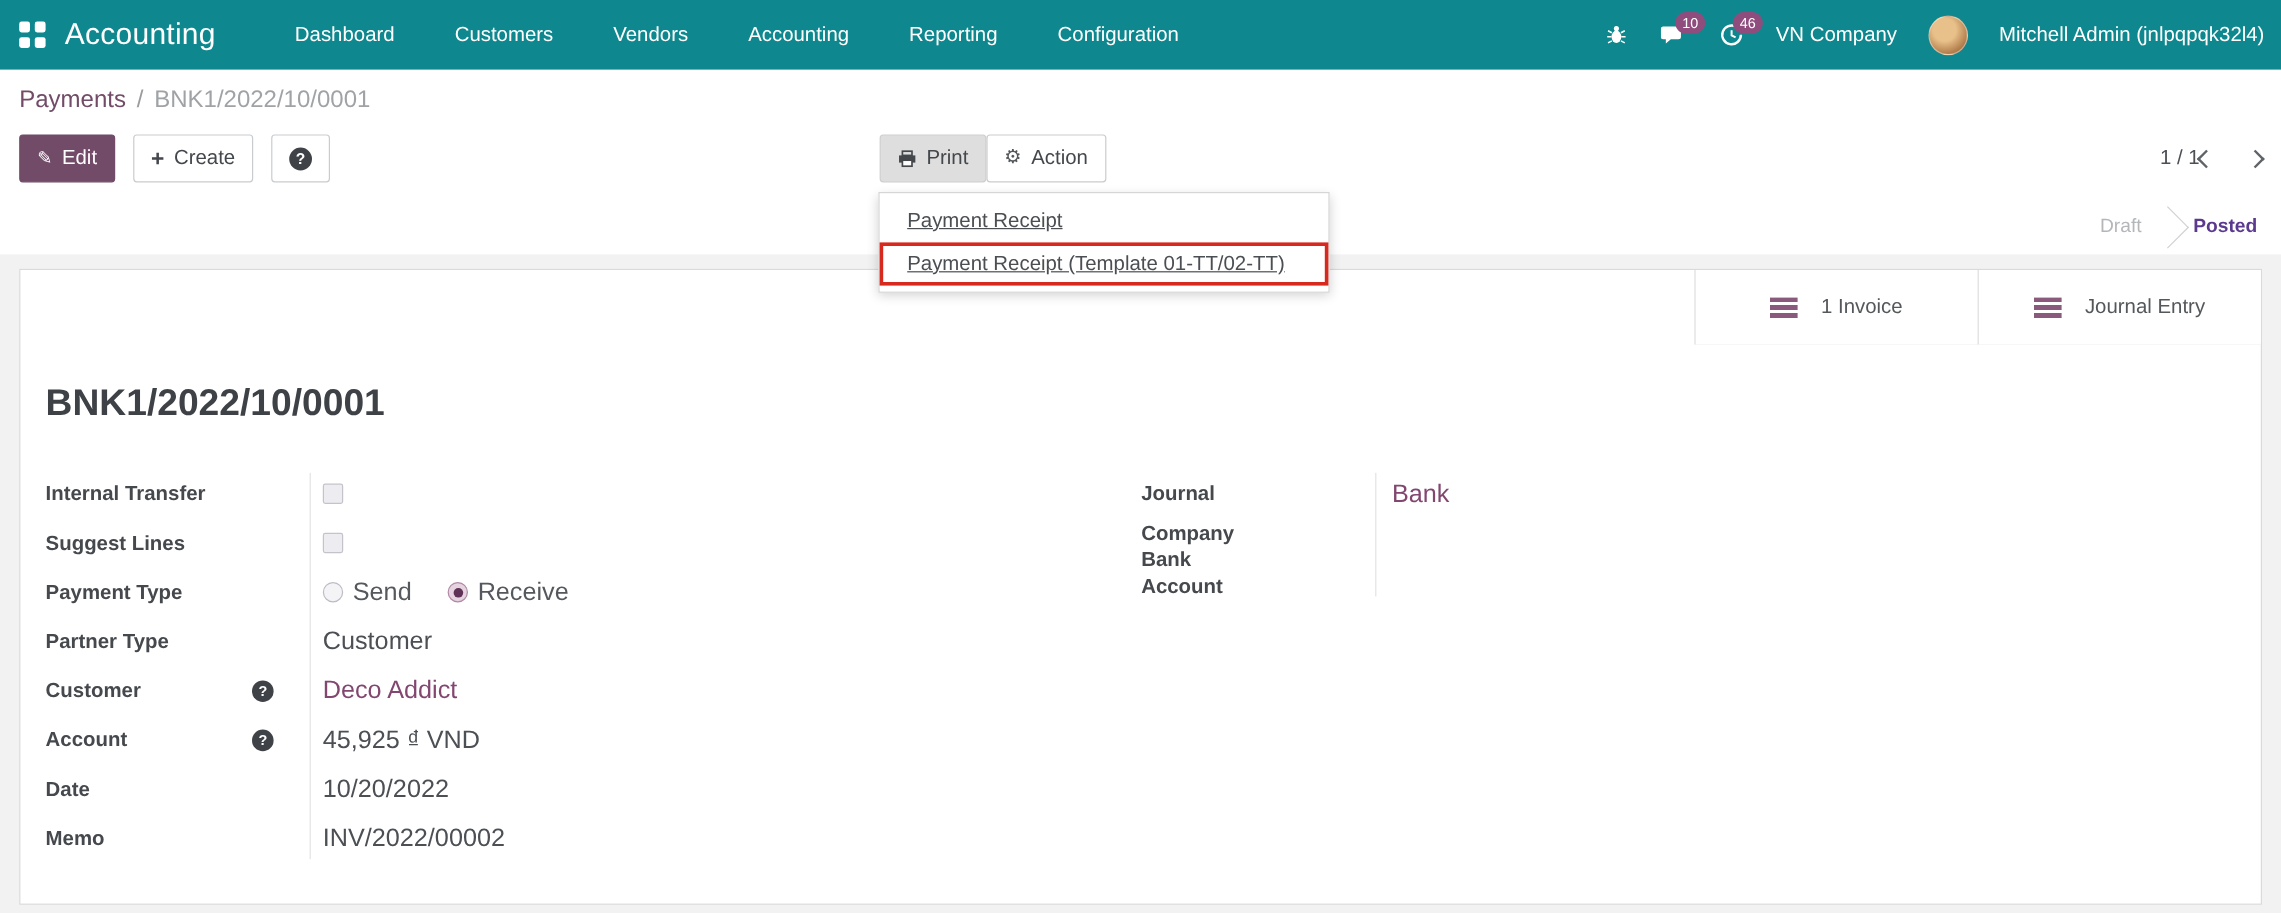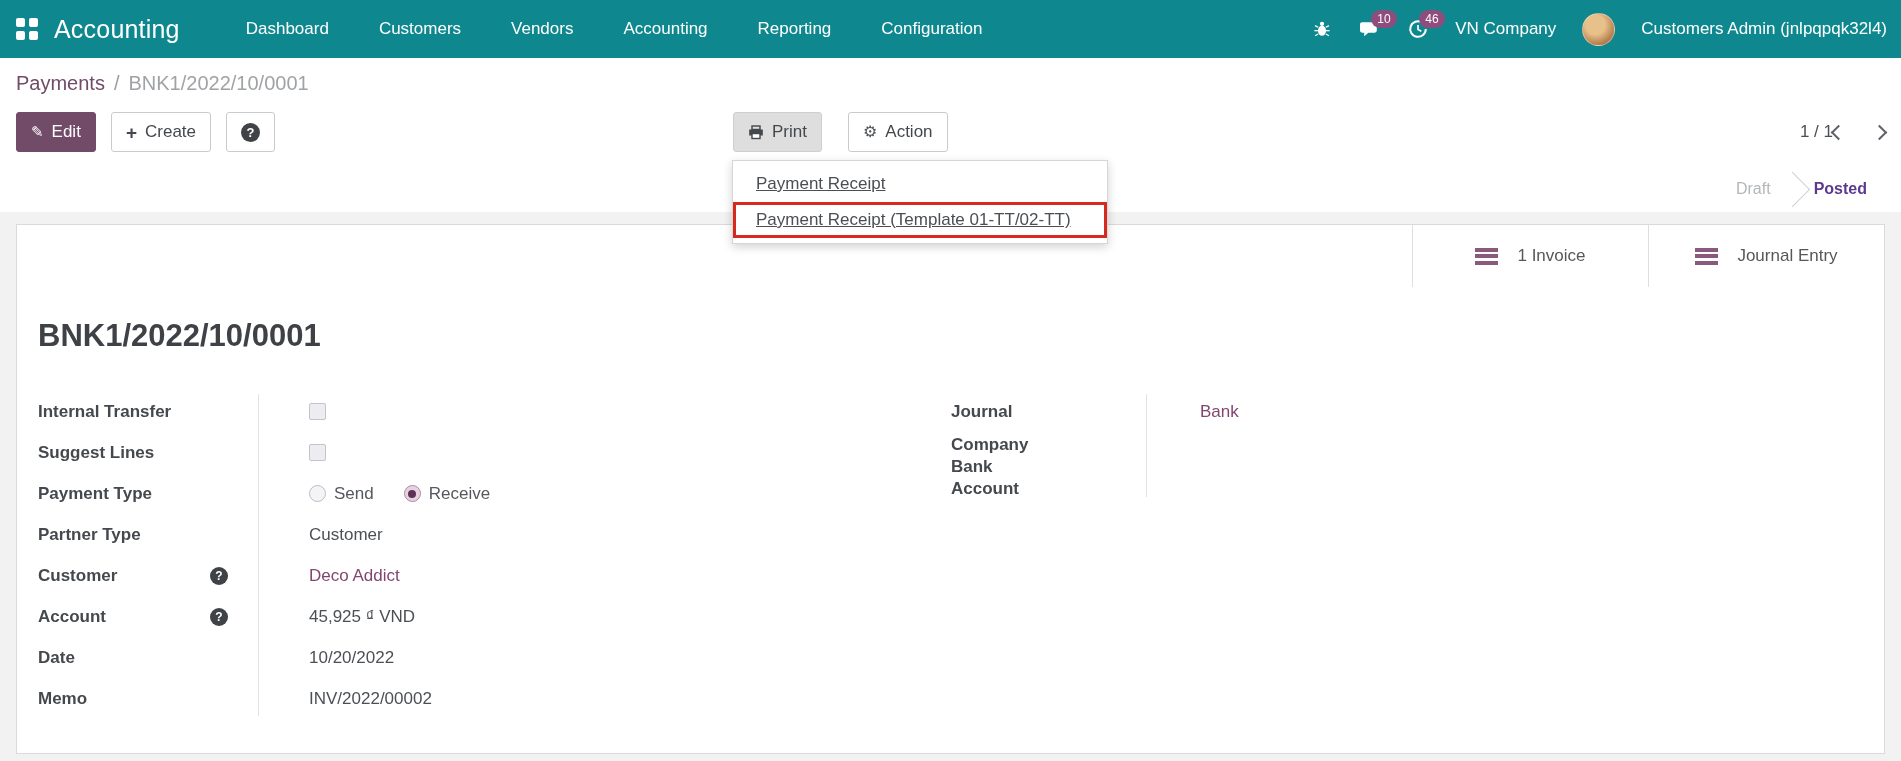--- a/index.html
+++ b/index.html
@@ -42,39 +42,39 @@
 
   
   .actions-row { position:absolute; left:0; top:112px; width:1901px; height:42px; }
   .btn {
     height:40px; display:inline-flex; align-items:center; gap:8px;
     font-size:17px; padding:0 14px; border-radius:3px; border:1px solid #c9cccf;
     background:#fff; color:#44484c; cursor:pointer; white-space:nowrap;
   }
   .btn-primary { background:#714B67; border-color:#714B67; color:#fff; }
   .left-actions { position:absolute; left:16px; top:0; display:flex; gap:15px; }
-  .center-actions { position:absolute; left:733px; top:0; display:flex; gap:26px; }
+  .center-actions { position:absolute; left:733px; top:0; display:flex; }
   .btn-print { background:#dedede; border-color:#cfcfcf; }
   .help-circle {
     width:19px; height:19px; border-radius:50%; background:#3f4347; color:#fff;
     font-size:13px; font-weight:700; display:inline-flex; align-items:center; justify-content:center;
   }
   .pencil { font-size:15px; }
   .plus { font-size:19px; font-weight:700; line-height:1; }
   .gear { font-size:16px; color:#53575a; line-height:1; }
   .pager { position:absolute; right:16px; top:0; height:40px; display:flex; align-items:center; color:#4c5055; font-size:17px; }
   .chev { width:11px; height:11px; border-top:2.5px solid #5f6368; border-right:2.5px solid #5f6368; display:inline-block; cursor:pointer; }
   .chev-left { transform:rotate(-135deg); }
   .chev-right { transform:rotate(45deg); }
 
   
   .status-row { position:absolute; left:0; top:170px; width:1901px; height:40px; }
   .wf-buttons { position:absolute; left:16px; top:0; display:flex; gap:16px; }
   .btn-sm { height:37px; font-size:16px; }
-  .statusbar { position:absolute; right:16px; top:0; height:38px; display:flex; align-items:center; background:#fff; }
+  .statusbar { position:absolute; right:2px; top:0; height:38px; display:flex; align-items:center; background:#fff; }
   .status-step { padding:0 18px; font-size:16px; cursor:pointer; }
   .status-draft { color:#b4b7ba; }
   .status-posted { color:#5b3a8e; font-weight:700; }
   .status-arrow { width:25px; height:25px; border-top:1px solid #cfd1d3; border-right:1px solid #cfd1d3; transform:rotate(45deg); margin:0 -9px; }
 
   
   .dropdown {
     position:absolute; left:732px; top:160px; width:376px; z-index:50;
     background:#fff; border:1px solid #d6d6d6; box-shadow:0 3px 9px rgba(0,0,0,.18);
     padding:5px 0;
@@ -99,26 +99,26 @@
     background:linear-gradient(#8a5a7d 0 4px, transparent 4px 6.5px, #8a5a7d 6.5px 10.5px, transparent 10.5px 13px, #8a5a7d 13px 17px);
   }
   .sheet-title { position:absolute; left:21px; top:93px; font-size:31px; font-weight:700; color:#3e4247; }
 
   .fields { position:absolute; top:166px; }
   .fields-left { left:21px; width:620px; }
   .fields-right { left:934px; width:440px; }
   .fields::before { content:''; position:absolute; top:3px; bottom:3px; width:1px; background:#e3e3e7; }
   .fields-left::before { left:220px; }
   .fields-right::before { left:195px; }
-  .frow { display:flex; align-items:center; min-height:41px;gap:40px; }
+  .frow { display:flex; align-items:center; min-height:41px; }
   .fields-left .flabel { width:221px; }
   .fields-right .flabel { width:196px; }
   .flabel { font-weight:700; color:#45494d; font-size:17px; display:flex; align-items:center; }
   .flabel .help-circle { width:18px; height:18px; font-size:12px; margin-left:auto; margin-right:31px; }
-  .fvalue { padding-left:10px; font-size:17px; color:#4c5055; display:flex; align-items:center; }
+  .fvalue { padding-left:10px; font-size:21px; color:#4c5055; display:flex; align-items:center; }
   .fields-right .fvalue { padding-left:13px; }
   .frow-tall { align-items:flex-start; }
   .frow-tall .flabel { line-height:22px; padding-top:2px; }
   .wrap-label { width:105px; }
   .link { color:#82466f; cursor:pointer; }
 
   .checkbox { width:17px; height:17px; border:1px solid #c3c3cc; background:#ececf1; border-radius:2px; cursor:pointer; }
   .radio-group { display:flex; align-items:center; gap:8px; }
   .radio { width:17px; height:17px; border-radius:50%; border:1px solid #bcbcc6; background:#f4f4f7; cursor:pointer; }
   .radio.selected { border-color:#b189a6; background:#e6d3e0; position:relative; }
@@ -169,21 +169,21 @@
     </div>
     <div class="tray-ic">
       <svg width="20" height="20" viewBox="0 0 18 18" fill="none" stroke="#fff" stroke-width="1.8">
         <path d="M16 9 a7 7 0 1 1 -3.5 -6"></path>
         <path d="M9 5.5 V9.5 L12 11" stroke-width="1.5"></path>
       </svg>
       <span class="badge">46</span>
     </div>
     <div class="company-name">VN Company</div>
     <div class="avatar"></div>
-    <div class="user-name">Customers Admin (jnlpqpqk32l4)</div>
+    <div class="user-name">Mitchell Admin (jnlpqpqk32l4)</div>
   </div>
 </div>
 
 <div class="breadcrumb-row">
   <span class="bc-parent">Payments</span>
   <span class="bc-sep">/</span>
   <span class="bc-current">BNK1/2022/10/0001</span>
 </div>
 
 <div class="actions-row">

